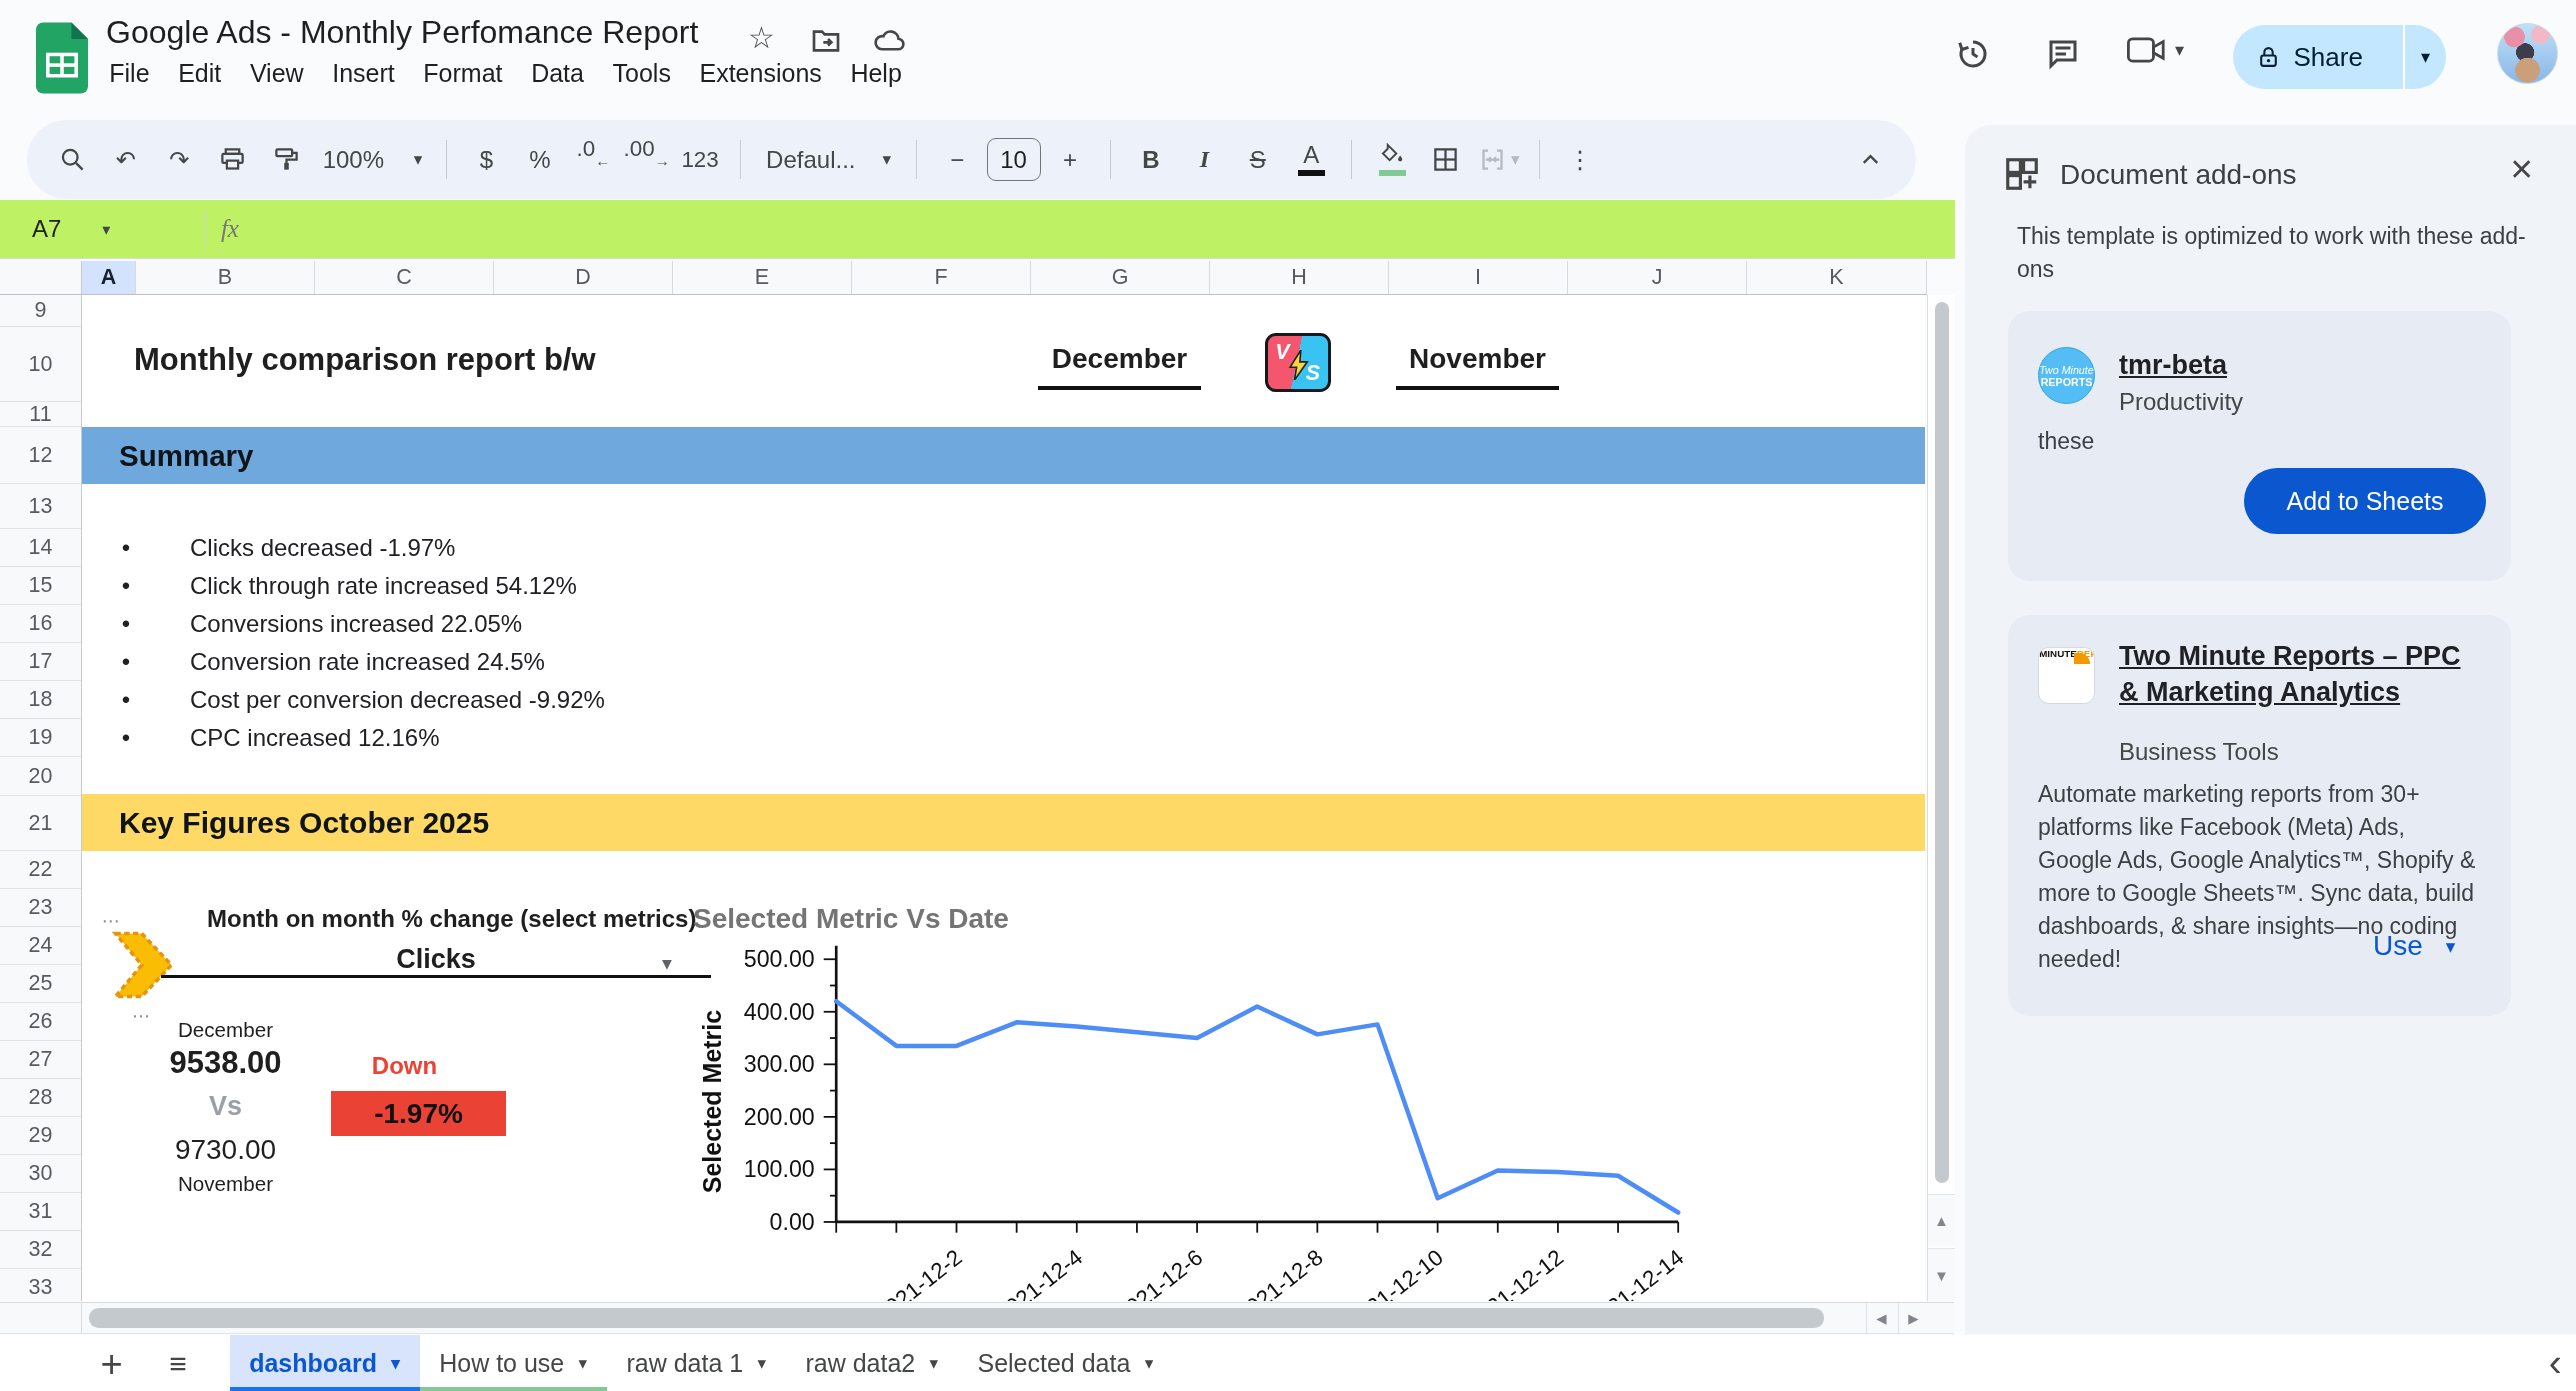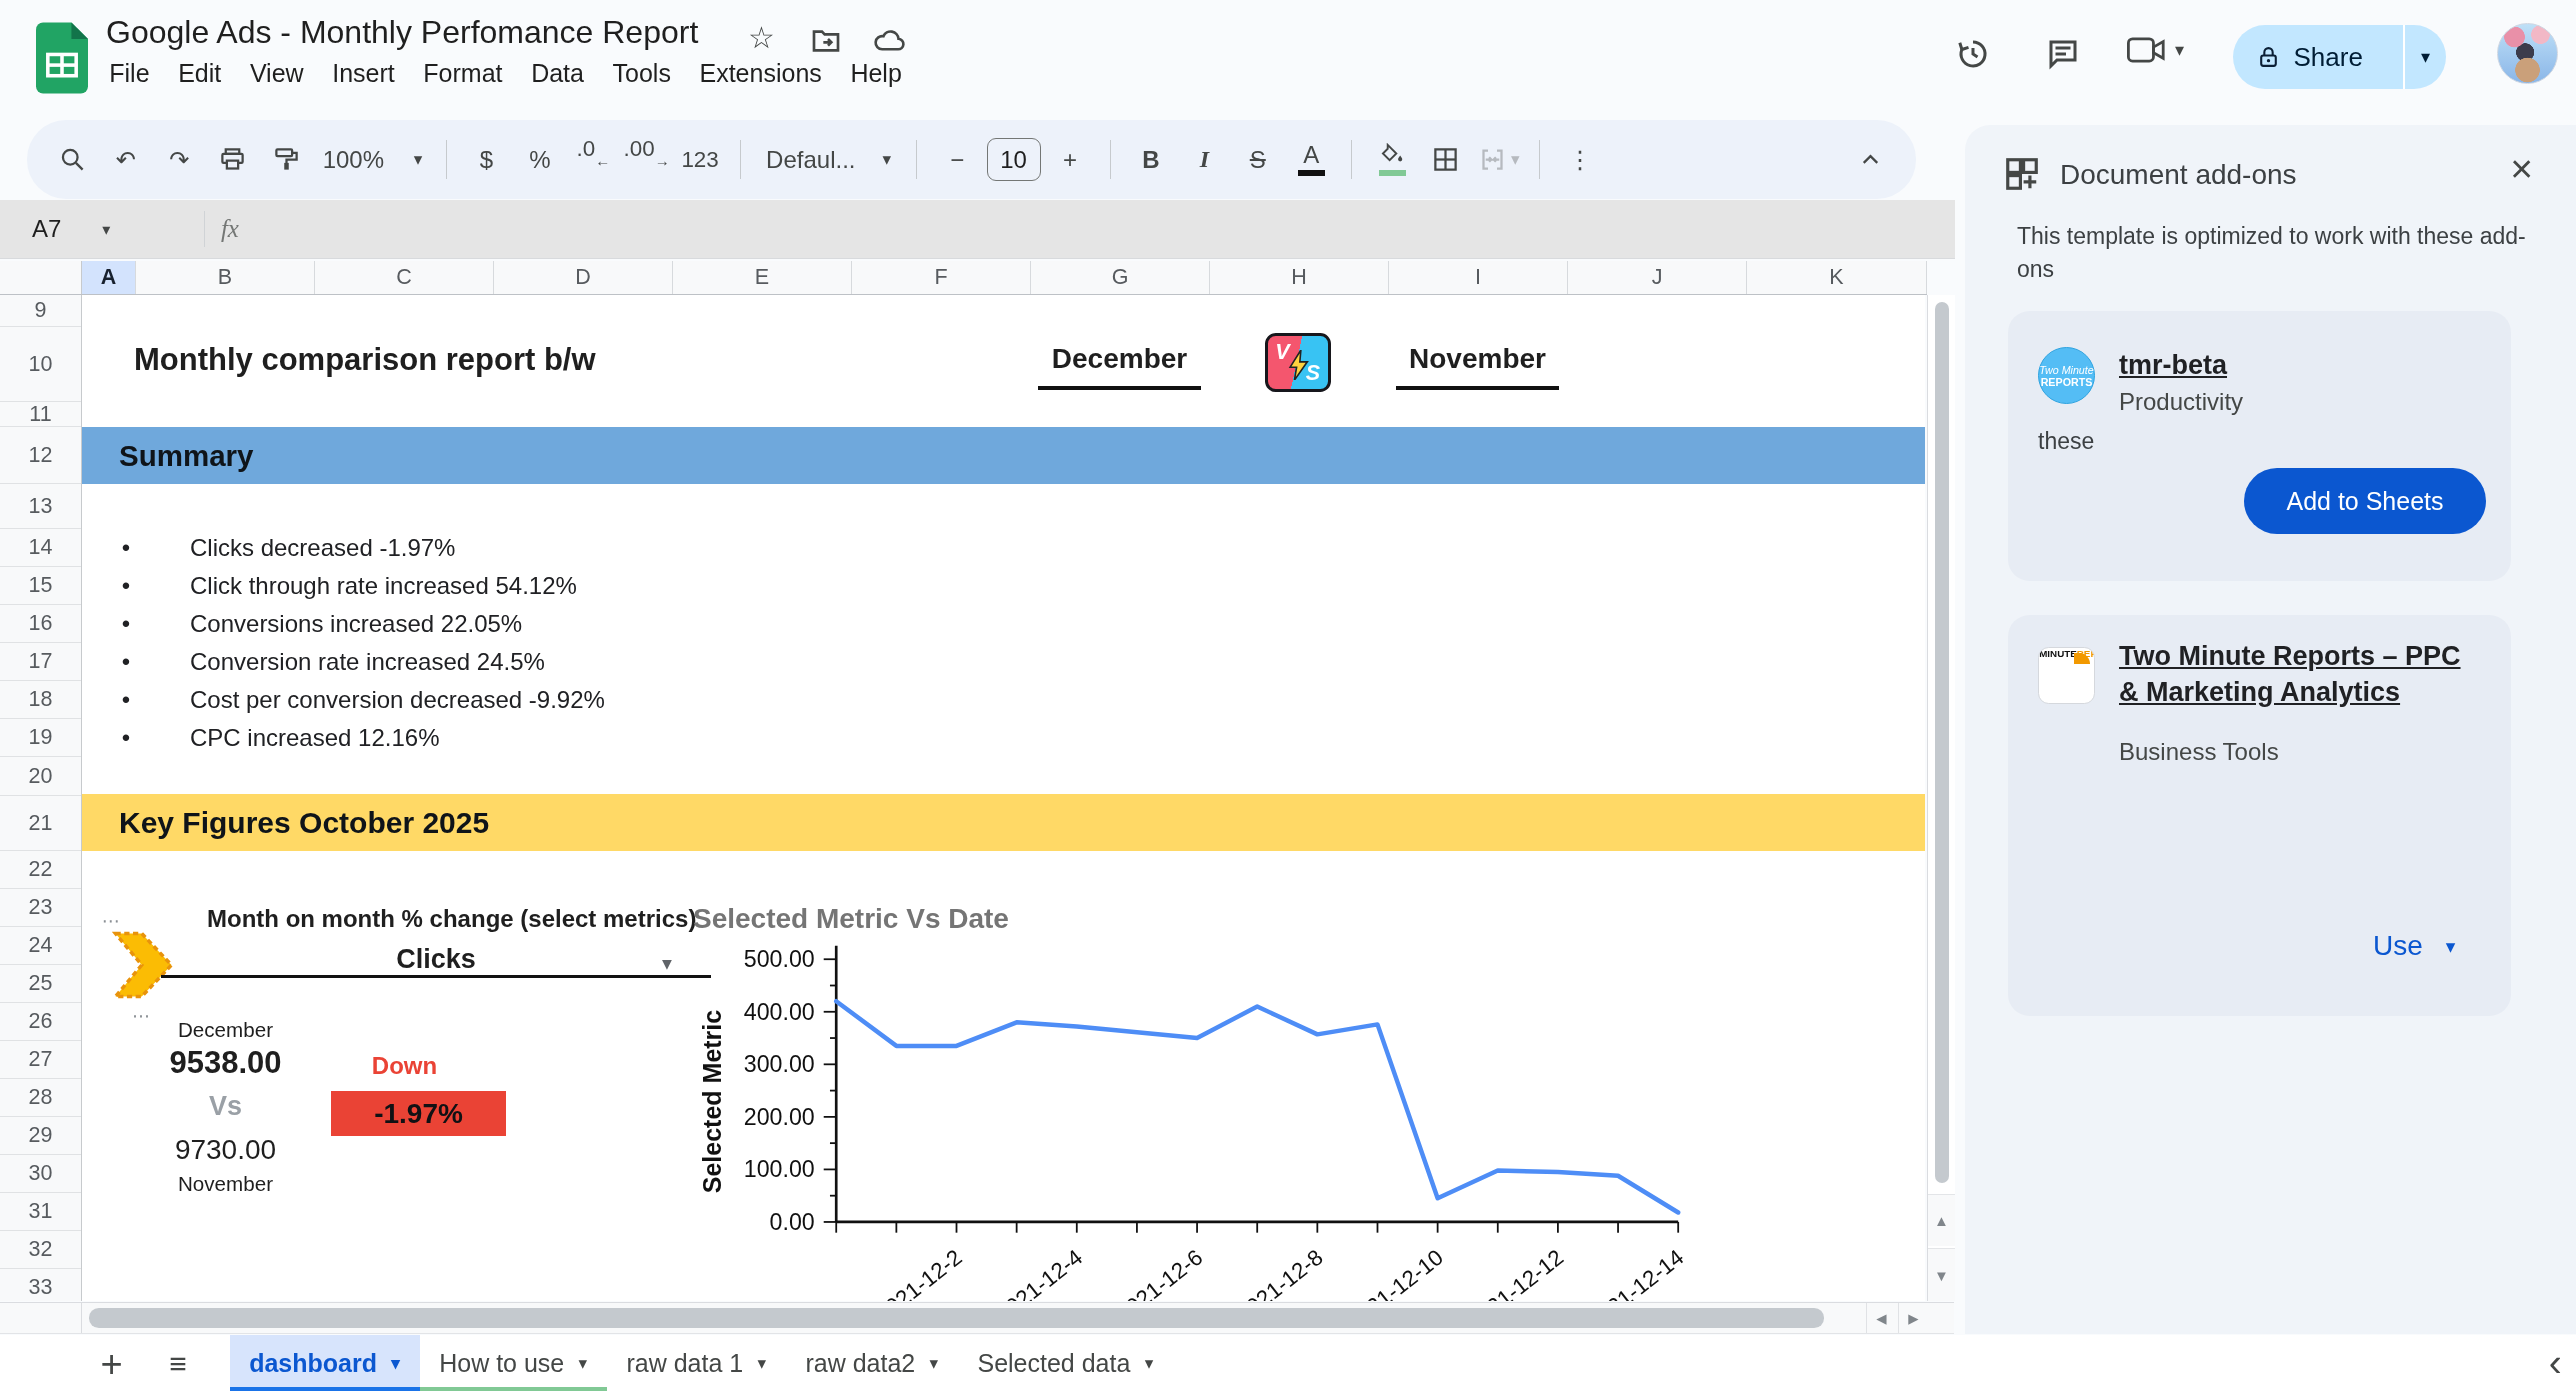--- a/index.html
+++ b/index.html
@@ -50,21 +50,21 @@
   .greenbar{background:#81c995}
   .dec-icon{display:flex;align-items:flex-start;font-size:22.4px}
   .dec-icon .mini-arrow{font-size:15px;margin-top:16px}
   #btn-bold{font-weight:bold}
   #btn-italic{font-style:italic;font-family:"Liberation Serif",serif;font-weight:bold}
   #btn-strike{text-decoration:line-through}
   #btn-merge{color:#b6babf;display:flex;gap:5.4px;align-items:center}
   #collapse-toolbar{margin-left:auto}
 
   
-  #formulabar{left:0;top:200px;width:1955px;height:59px;background:#e5e5e5;border-bottom:1.8px solid #d8dadd;display:flex;align-items:center}
+  #formulabar{left:0;top:200px;width:1955px;height:59px;background:#bef264;border-bottom:1.8px solid #d8dadd;display:flex;align-items:center}
   #name-box{width:188px;display:flex;align-items:center;padding-left:32px;font-size:24px}
   #name-caret{margin-left:41px;font-size:16px;color:#444746}
   #fx-divider{width:0.9px;height:36px;background:#d0d3d6;margin:0 16px}
   #fx{font-family:"Liberation Serif",serif;font-style:italic;font-size:25px;color:#747775}
 
   
   #colheaders{left:0;top:261px;width:1927px;height:34px;display:flex;background:#f8f9fa;border-bottom:0.9px solid #bdc1c6}
   #corner-cell{width:82px;height:100%;border-right:0.9px solid #c7cacd;background:#f8f9fa}
   .col-cell{height:100%;border-right:0.9px solid #d7dadd;display:flex;align-items:center;justify-content:center;font-size:21.5px;color:#575b5f}
   .col-cell.sel{background:#d3e3fd;color:#18212e;font-weight:bold}
@@ -577,20 +577,21 @@
       <div id="tmr-square-logo">
         <span class="t1">TWO</span>
         <span class="t2">MINUTE</span>
         <span class="t3">REPORTS</span>
         <span class="corner-shape"></span>
       </div>
       <div id="card2-head">
         <div class="addon-name">Two Minute Reports – PPC &amp; Marketing Analytics</div>
       </div>
       <div class="addon-category" id="card2-category">Business Tools</div>
+      <div class="addon-desc" id="card2-desc">Automate marketing reports from 30+ platforms like Facebook (Meta) Ads, Google Ads, Google Analytics™, Shopify &amp; more to Google Sheets™. Sync data, build dashboards, &amp; share insights—no coding needed!</div>
       <div id="use-link">
         <span>Use</span>
         <span class="caret">▾</span>
       </div>
     </div>
   </div>
 
 </div>
 
 

